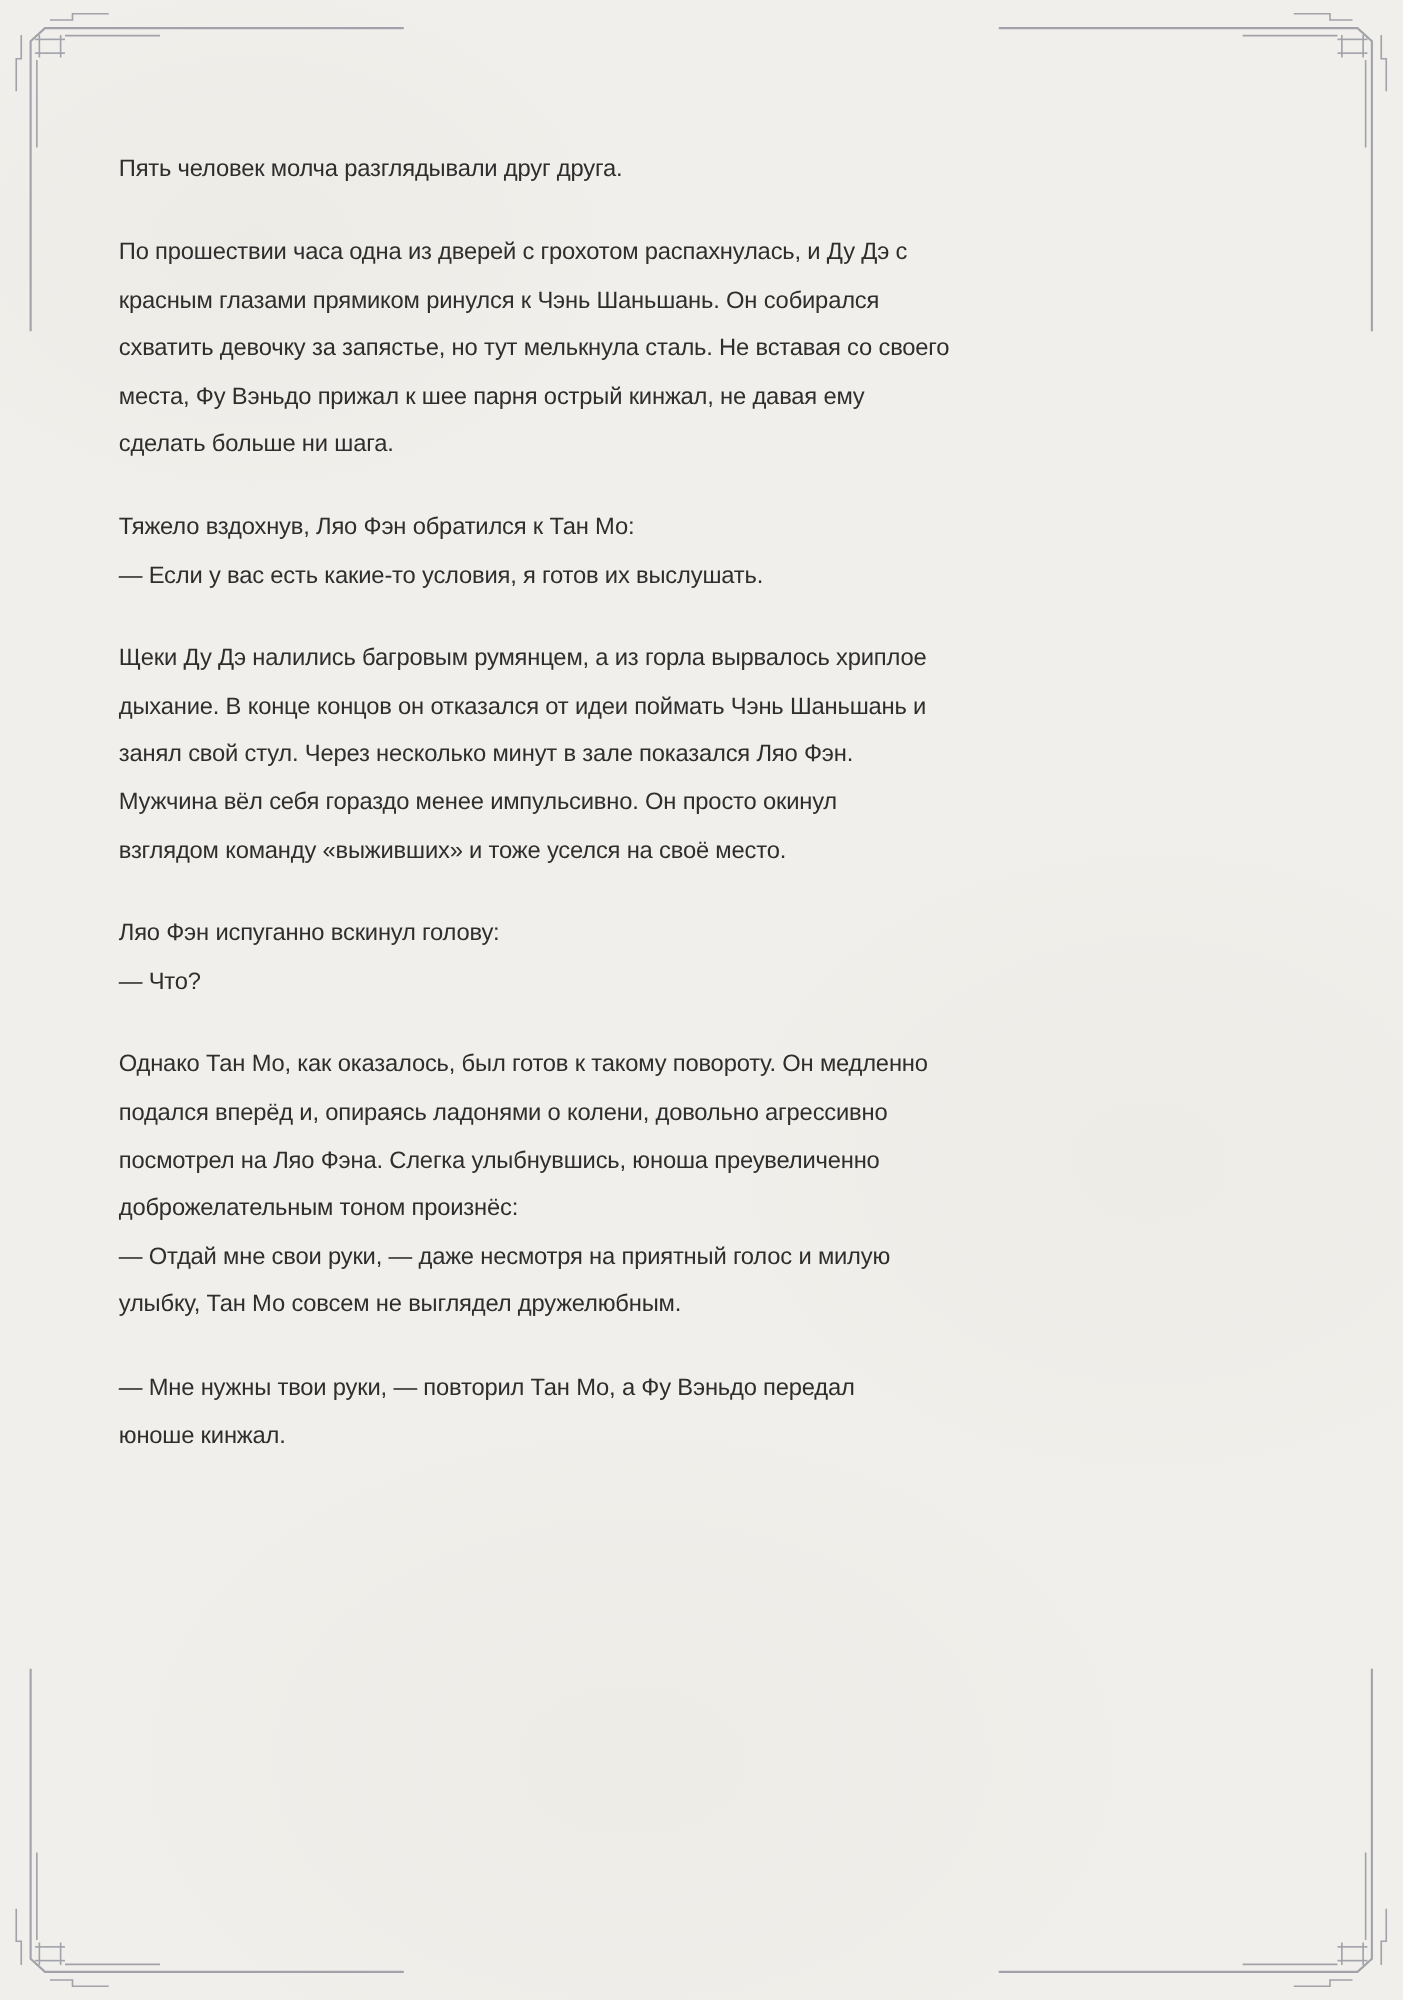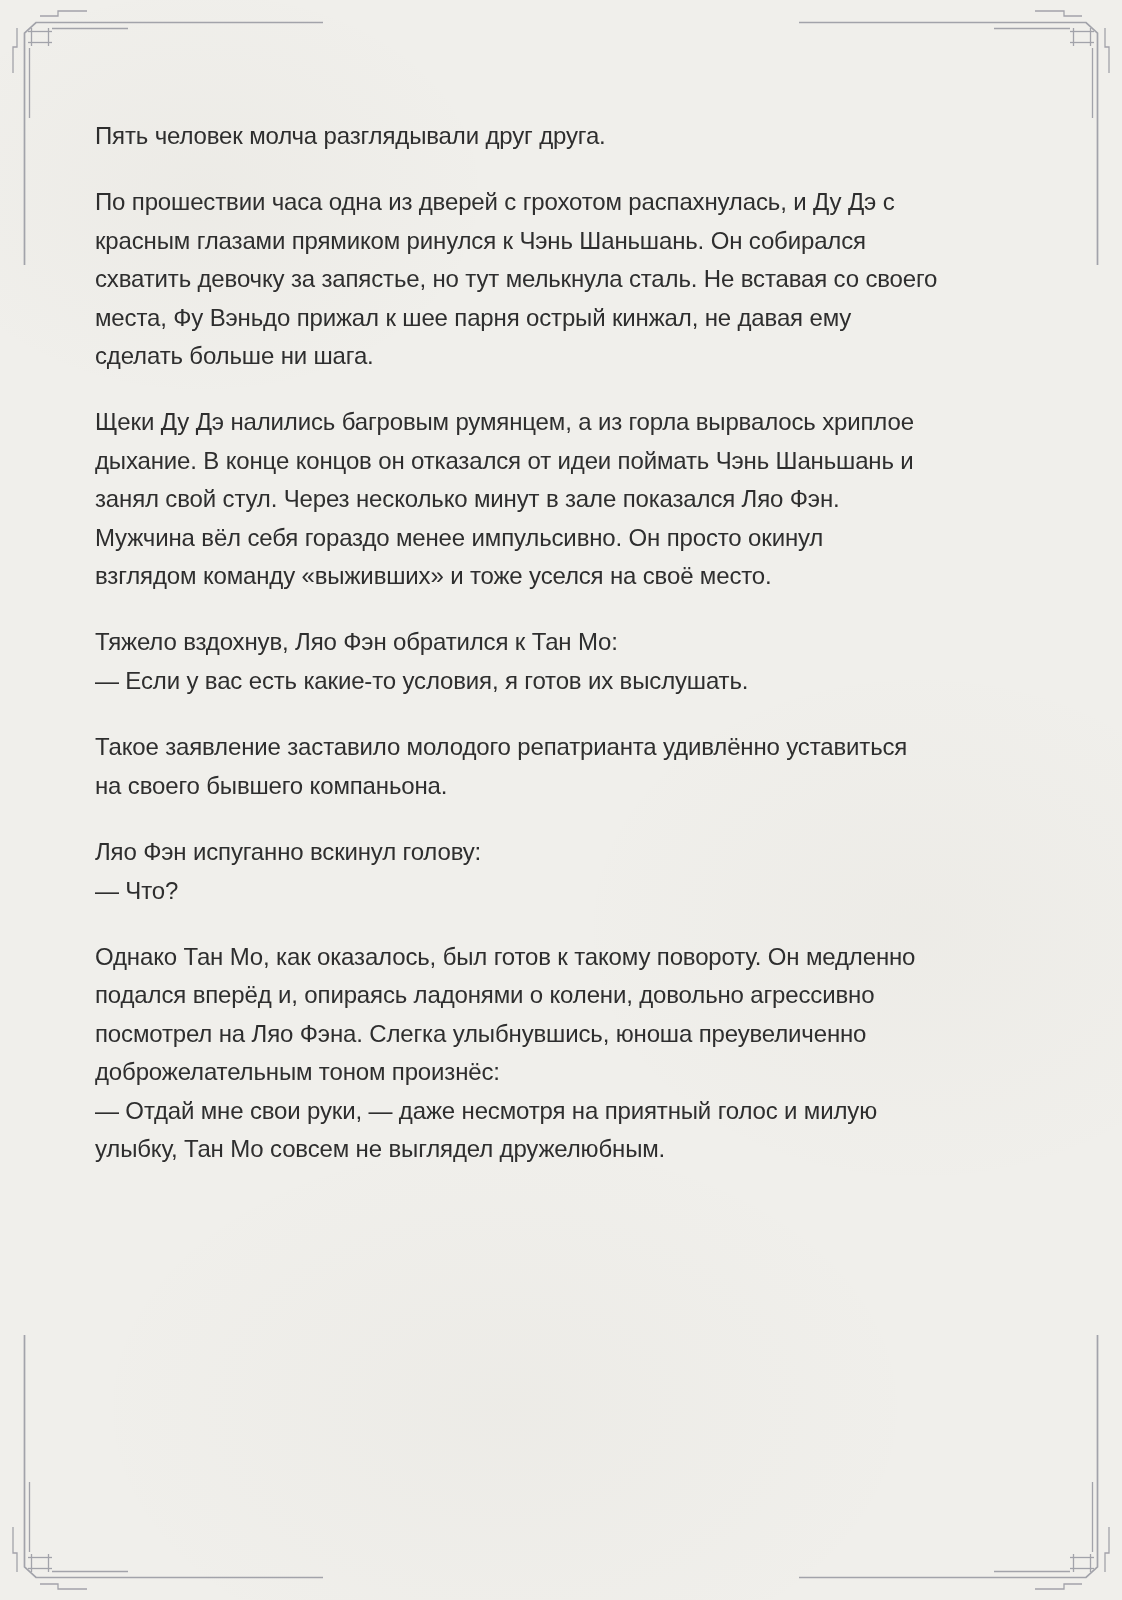--- a/index.html
+++ b/index.html
@@ -34,21 +34,21 @@
   .corner.tl { top: 0; left: 0; }
   .corner.tr { top: 0; right: 0; transform: scaleX(-1); }
   .corner.bl { bottom: 0; left: 0; transform: scaleY(-1); }
   .corner.br { bottom: 0; right: 0; transform: scale(-1,-1); }
   .text-block {
     position: absolute;
     left: 95px;
     top: 117px;
     width: 960px;
     color: var(--ink);
-    font-size: 24px;
+    font-size: 19px;
     line-height: 38.4px;
     letter-spacing: -0.15px;
   }
   .text-block p {
     white-space: pre;      
     margin: 0 0 28px 0;
   }
   .defs-holder { position: absolute; width: 0; height: 0; overflow: hidden; }
 </style>
 </head>
@@ -93,32 +93,32 @@
       </svg>
   </div>
 
   <main class="text-block">
     <p>Пять человек молча разглядывали друг друга.</p>
     <p>По прошествии часа одна из дверей с грохотом распахнулась, и Ду Дэ с
 красным глазами прямиком ринулся к Чэнь Шаньшань. Он собирался
 схватить девочку за запястье, но тут мелькнула сталь. Не вставая со своего
 места, Фу Вэньдо прижал к шее парня острый кинжал, не давая ему
 сделать больше ни шага.</p>
+    <p>Тяжело вздохнув, Ляо Фэн обратился к Тан Мо:
+— Если у вас есть какие-то условия, я готов их выслушать.</p>
     <p>Щеки Ду Дэ налились багровым румянцем, а из горла вырвалось хриплое
 дыхание. В конце концов он отказался от идеи поймать Чэнь Шаньшань и
 занял свой стул. Через несколько минут в зале показался Ляо Фэн.
 Мужчина вёл себя гораздо менее импульсивно. Он просто окинул
 взглядом команду «выживших» и тоже уселся на своё место.</p>
-    <p>Тяжело вздохнув, Ляо Фэн обратился к Тан Мо:
-— Если у вас есть какие-то условия, я готов их выслушать.</p>
-    <p>Такое заявление заставило молодого репатрианта удивлённо уставиться
-на своего бывшего компаньона.</p>
     <p>Ляо Фэн испуганно вскинул голову:
 — Что?</p>
     <p>Однако Тан Мо, как оказалось, был готов к такому повороту. Он медленно
 подался вперёд и, опираясь ладонями о колени, довольно агрессивно
 посмотрел на Ляо Фэна. Слегка улыбнувшись, юноша преувеличенно
 доброжелательным тоном произнёс:
 — Отдай мне свои руки, — даже несмотря на приятный голос и милую
 улыбку, Тан Мо совсем не выглядел дружелюбным.</p>
+    <p>— Мне нужны твои руки, — повторил Тан Мо, а Фу Вэньдо передал
+юноше кинжал.</p>
   </main>
 
 </div>
 
 </body></html>

